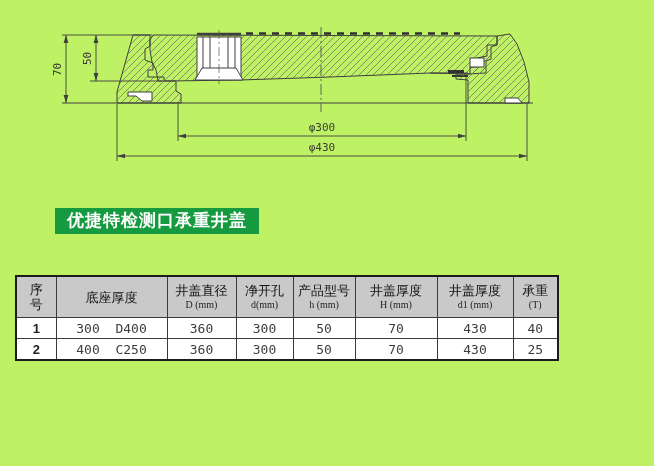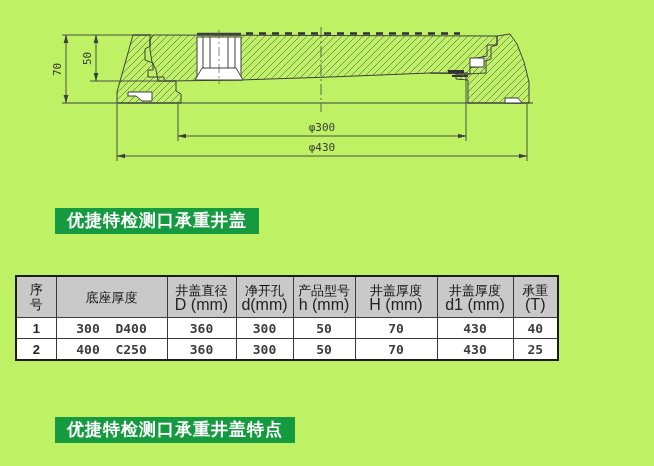--- a/index.html
+++ b/index.html
@@ -10,23 +10,23 @@
         background:var(--accent,#169a3f);color:#ffffff;font-weight:bold;font-size:17px;
         padding:0 12px;letter-spacing:1px;white-space:nowrap;margin-left:38px;}
   #bar1{top:208px;}
   #bar2{top:417px;}
   table.spec{position:absolute;left:15px;top:275px;border-collapse:collapse;table-layout:fixed;
         width:542px;border:2px solid #1c1c1c;background:#ffffff;}
   table.spec th, table.spec td{border:1px solid #3a3a3a;text-align:center;vertical-align:middle;
         padding:0;overflow:hidden;}
   table.spec th{background:#c9c9c9;font-weight:normal;height:40px;}
   .th-name{font-size:13px;color:#111;white-space:pre-line;line-height:15px;}
-  .th-unit{font-family:Liberation Sans, sans-serif;font-size:16px;color:#222;line-height:13px;text-align:center;}
+  .th-unit{font-family:Liberation Serif, serif;font-size:10px;color:#222;line-height:13px;text-align:center;}
   table.spec td{height:20px;font-family:"DejaVu Sans Mono",monospace;font-size:13px;
-        color:#3d3d3d;white-space:pre;font-weight:bold;}
+        color:#3d3d3d;white-space:pre;}
   table.spec td.idx{font-family:"Liberation Sans",sans-serif;font-weight:bold;color:#222;}
   svg text{font-family:"DejaVu Sans Mono",monospace;fill:#3a3a3a;}
 </style>
 </head>
 <body>
 
 <div class="page">
 
   <div class="drawing-wrap">
   <svg width="654" height="190" viewBox="0 0 654 190">
@@ -176,15 +176,14 @@
           <td>360</td>
           <td>300</td>
           <td>50</td>
           <td>70</td>
           <td>430</td>
           <td>25</td>
         </tr>
       </tbody>
   </table>
 
-  <div class="green-bar" id="bar2">优捷特检测口承重井盖特点</div>
 
 </div>
 
 </body></html>

